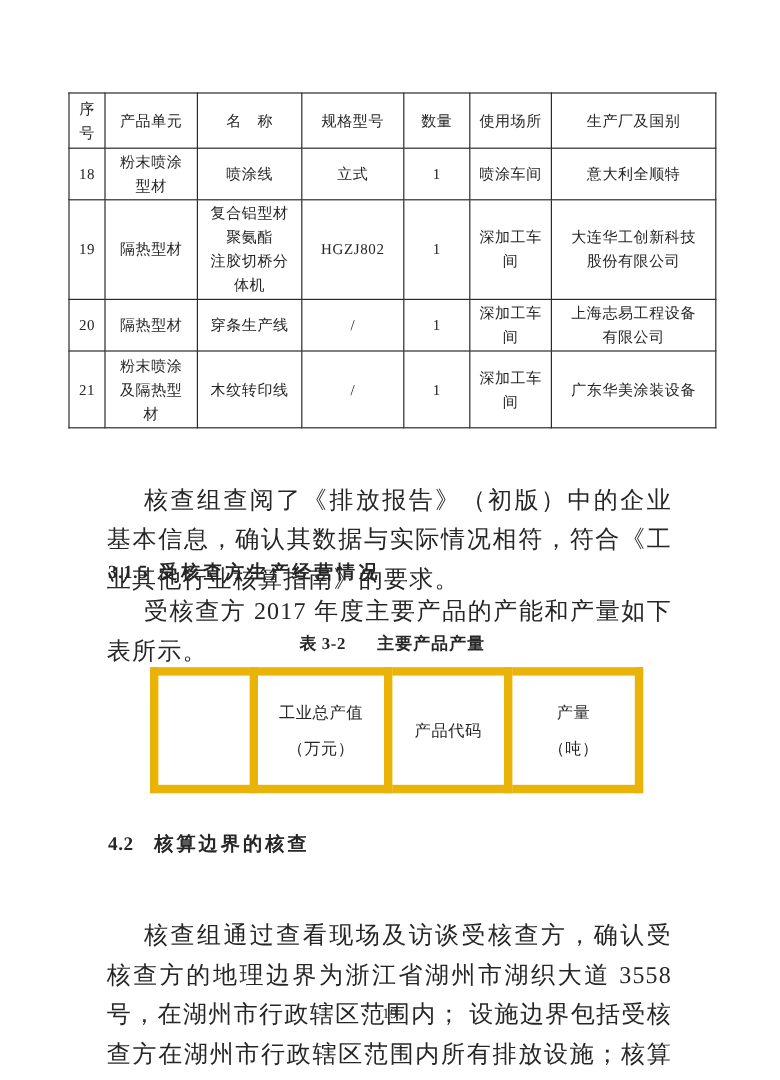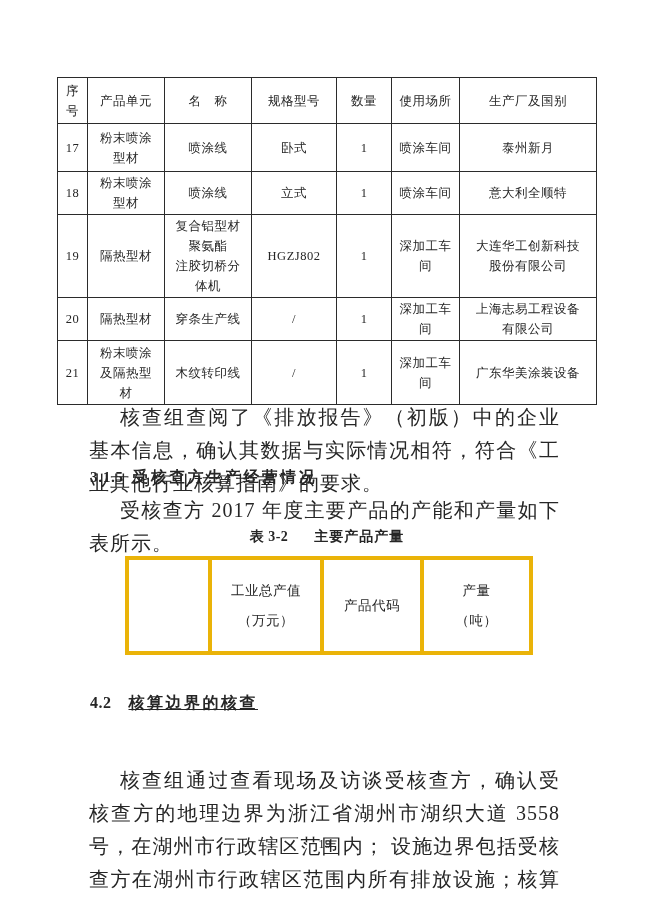--- a/index.html
+++ b/index.html
@@ -46,37 +46,37 @@
     position: absolute; left: 90px;
     font-weight: 700;
     white-space: nowrap;
   }
   .heading .num { letter-spacing: 0.5px; }
   .h315 { top: 467px; font-size: 15.5px; }
   .h315 .num { margin-right: 9px; }
   .h315 .ttl { letter-spacing: 3px; }
   .h32 { top: 693px; font-size: 16px; }
   .h32 .num { margin-right: 17px; }
-  .h32 .ttl { letter-spacing: 2.5px; text-decoration: underline; }
+  .h32 .ttl { letter-spacing: 2.5px; }
 
   
   .tbl2-caption {
     position: absolute; left: 125px; top: 528px; width: 404px;
     text-align: center; font-weight: 700; font-size: 14px;
     letter-spacing: 1px;
   }
   .tbl2-caption .cap-prefix { margin-right: 26px; letter-spacing: 0.5px; }
   table.prod {
     position: absolute; left: 125px; top: 556px;
     width: 404px;
     border-collapse: collapse;
     table-layout: fixed;
   }
   table.prod td {
-    border: 4px solid #eab308;
+    border: 7px solid #eab308;
     text-align: center; vertical-align: middle;
     font-size: 13.5px;
     letter-spacing: 0.5px;
     white-space: pre-line;
     padding: 16px 2px;
     overflow: hidden;
   }
   table.prod tr.hdr td { line-height: 2.2; }
   table.prod tr.dat td { line-height: 2.0; }
 
@@ -105,30 +105,20 @@
         <tr style="height:46px">
       <td>序
 号</td>
       <td>产品单元</td>
       <td>名　称</td>
       <td>规格型号</td>
       <td>数量</td>
       <td>使用场所</td>
       <td>生产厂及国别</td>
     </tr>
-    <tr style="height:48px">
-      <td>17</td>
-      <td>粉末喷涂
-型材</td>
-      <td>喷涂线</td>
-      <td>卧式</td>
-      <td>1</td>
-      <td>喷涂车间</td>
-      <td>泰州新月</td>
-    </tr>
     <tr style="height:40px">
       <td>18</td>
       <td>粉末喷涂
 型材</td>
       <td>喷涂线</td>
       <td>立式</td>
       <td>1</td>
       <td>喷涂车间</td>
       <td>意大利全顺特</td>
     </tr>

